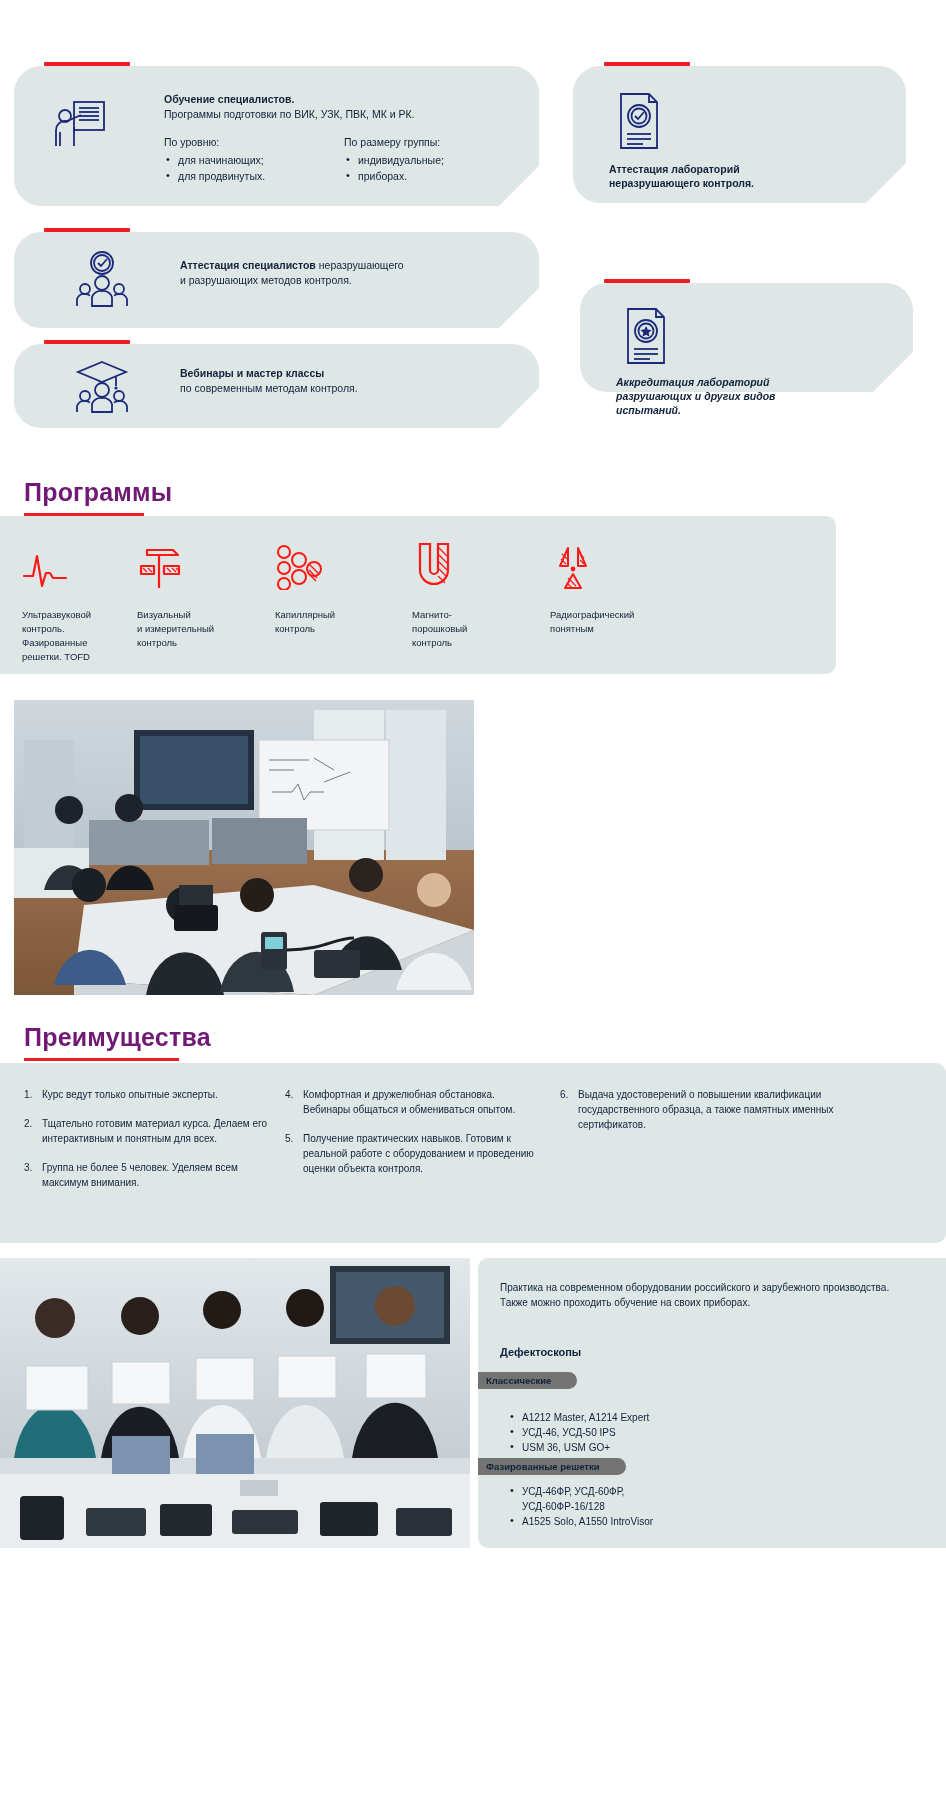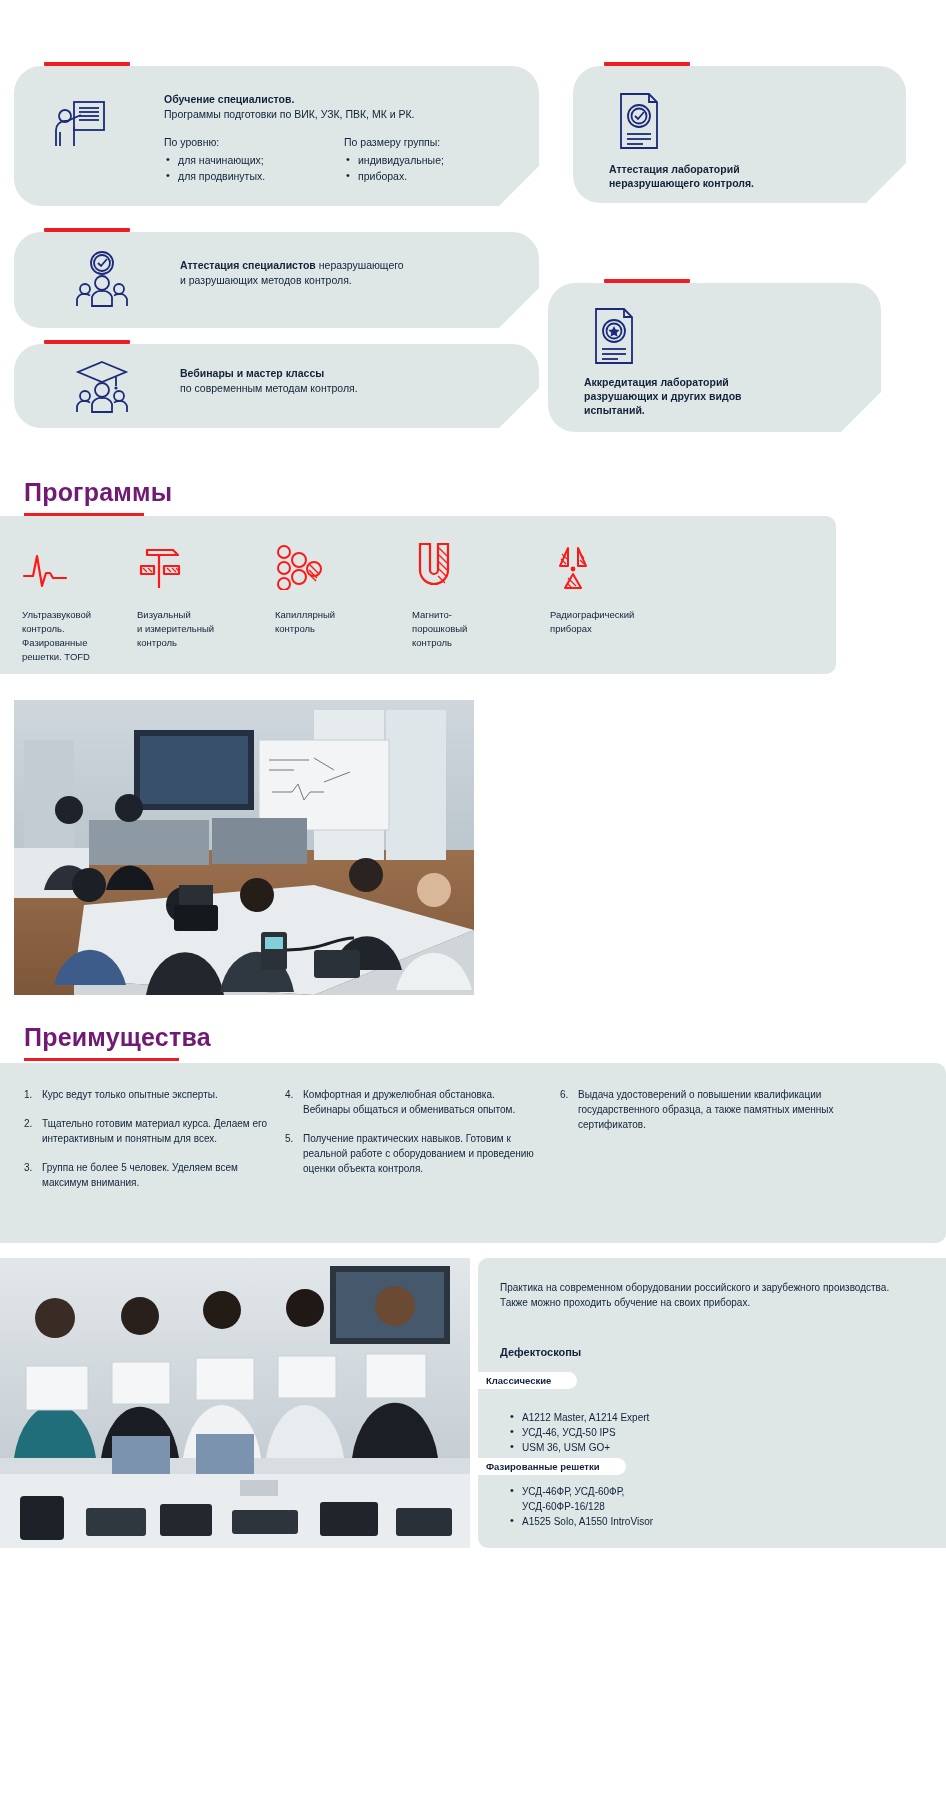--- a/index.html
+++ b/index.html
@@ -72,21 +72,21 @@
   
   #card-webinars { left: 14px; top: 344px; width: 525px; height: 84px; padding-left: 40px; }
   #card-webinars .c-icon { position: absolute; left: 58px; top: 12px; }
   #card-webinars .body { position: absolute; left: 166px; top: 22px; width: 340px; }
 
   
   #card-lab-attest { left: 573px; top: 66px; width: 333px; height: 137px; }
   #card-lab-attest .c-icon { position: absolute; left: 40px; top: 24px; }
   #card-lab-attest .body { position: absolute; left: 36px; top: 96px; width: 270px; }
 
-  #card-lab-accred { left: 548px; top: 283px; width: 333px; height: 149px; }
+  #card-lab-accred { left: 580px; top: 283px; width: 333px; height: 109px; font-style: italic; }
   #card-lab-accred .c-icon { position: absolute; left: 40px; top: 22px; }
   #card-lab-accred .body { position: absolute; left: 36px; top: 92px; width: 270px; }
   .bold-line { font-size: 10.5px; font-weight: bold; line-height: 14px; }
 
   
   .sec-head {
     position: absolute;
     font-size: 25px; font-weight: bold; color: #701a75;
     letter-spacing: .2px;
   }
@@ -137,21 +137,21 @@
   }
   #equip-panel .intro {
     position: absolute; left: 22px; top: 22px; width: 400px;
     font-size: 10px; line-height: 15px;
   }
   .eq-title {
     position: absolute; left: 22px; font-size: 11px; font-weight: bold;
   }
   .eq-pill {
     position: absolute; left: 22px;
-    background: #ffffff; border-radius: 0 9px 9px 0;
+    background: #737373; border-radius: 0 9px 9px 0;
     padding: 3px 26px 3px 8px; font-size: 9.5px; font-weight: bold;
   }
   .eq-list { position: absolute; left: 32px; }
   .eq-list li {
     list-style: none; font-size: 10px; line-height: 15px;
     position: relative; padding-left: 12px;
   }
   .eq-list li::before {
     content: "•"; position: absolute; left: 0; top: -1px; font-size: 11px;
   }
@@ -349,21 +349,21 @@
       <div class="prog-icon">
         <svg width="46" height="46" viewBox="0 0 46 46" fill="none" stroke="#fc1a18" stroke-width="2" stroke-linejoin="round">
           <path d="M18 4 l-8 18 h8 z"></path>
           <path d="M28 4 l8 18 h-8 z"></path>
           <path d="M23 30 l-8 14 h16 z"></path>
           <circle cx="23" cy="25" r="2.4" fill="#fc1a18" stroke="none"></circle>
           <path d="M12 10 l5 5 M11 15 l5 5 M30 10 l4 4 M30 16 l4 4 M18 34 l8 8 M17 39 l5 5" stroke-width="1.2"></path>
         </svg>
       </div>
       <div class="prog-label" style="white-space: pre-line;">Радиографический
-приборах</div>
+понятным</div>
     </div>
 
   </div>
 
   <div id="photo-meeting">
     <svg width="460" height="295" viewBox="0 0 460 295">
       <defs>
         <linearGradient id="wall" x1="0" y1="0" x2="0" y2="1">
           <stop offset="0%" stop-color="#cfd7dd"></stop>
             <stop offset="100%" stop-color="#aab6bf"></stop>

